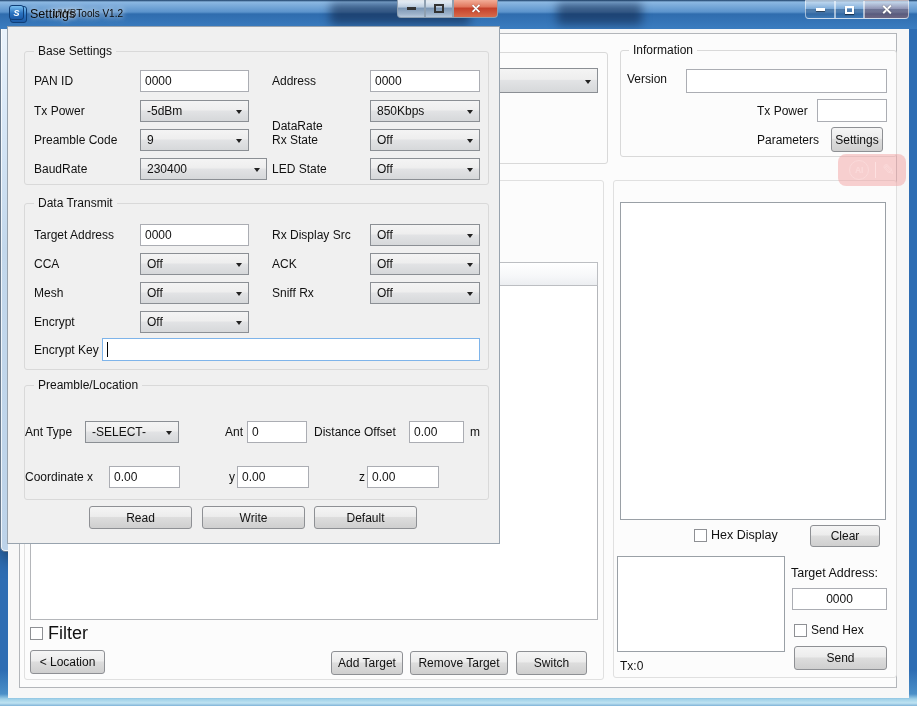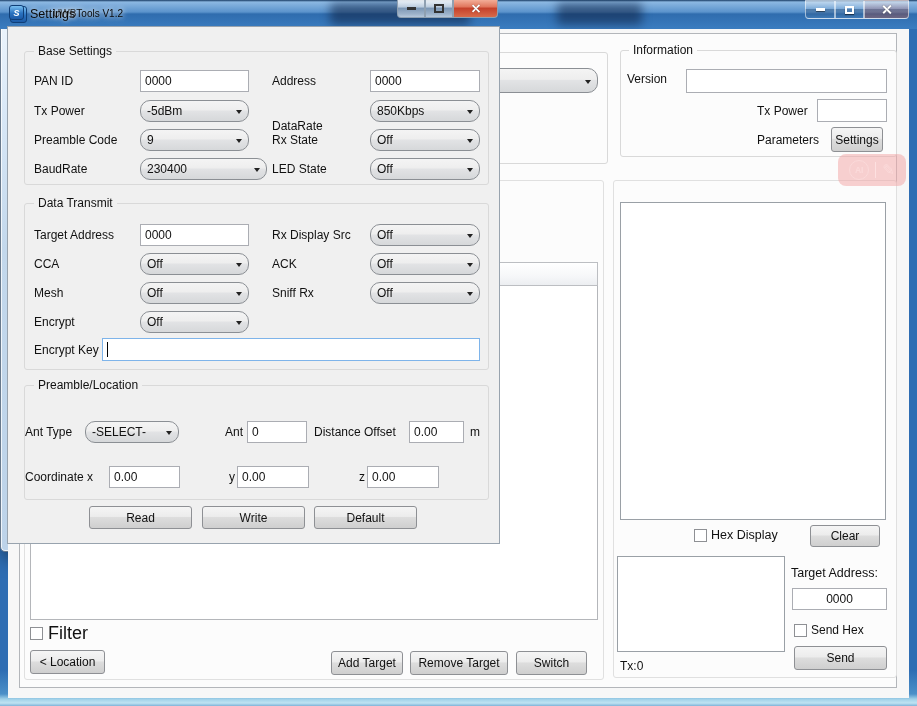--- a/index.html
+++ b/index.html
@@ -30,21 +30,21 @@
   .glyph-x{width:11px;height:11px;position:relative;}
   .glyph-x::before,.glyph-x::after{content:"";position:absolute;left:5px;top:0;width:2.4px;height:11px;background:#fff;box-shadow:0 0 1px rgba(0,0,0,.6);}
   .glyph-x::before{transform:rotate(45deg);}
   .glyph-x::after{transform:rotate(-45deg);}
   .client{left:8px;top:29px;width:901px;height:669px;background:#f7f7f7;}
   .inner-panel{left:19px;top:33px;width:878px;height:655px;background:#fcfcfc;border:1px solid #b3b6ba;box-sizing:border-box;}
   
   .lbl{position:absolute;font-size:12px;color:#111;white-space:nowrap;line-height:14px;}
   .field{position:absolute;background:#fff;border:1px solid #abadb3;box-sizing:border-box;height:22px;
     font-size:12px;color:#111;padding:3px 4px;line-height:15px;}
-  .combo{position:absolute;height:22px;box-sizing:border-box;border:1px solid #8b8f94;border-radius:10px;
+  .combo{position:absolute;height:22px;box-sizing:border-box;border:1px solid #8b8f94;border-radius:0;
     background:linear-gradient(180deg,#f4f4f4,#eeeeee 45%,#e2e3e5 50%,#d6d8da);
     display:flex;align-items:center;font-size:12px;color:#111;padding-left:6px;}
   .combo .arr{position:absolute;right:6px;top:9px;width:0;height:0;
     border-left:3.5px solid transparent;border-right:3.5px solid transparent;border-top:4px solid #222;}
   .btn{position:absolute;box-sizing:border-box;border:1px solid #8e9094;border-radius:3px;
     background:linear-gradient(180deg,#f5f5f5,#ececec 45%,#dddddd 50%,#cfcfcf);
     display:flex;align-items:center;justify-content:center;font-size:12px;color:#111;}
   .group{position:absolute;border:1px solid #d9d9d9;border-radius:3px;box-sizing:border-box;}
   .legend{position:absolute;font-size:12px;color:#111;padding:0 4px;line-height:14px;}
   .legend.on-main{background:#fcfcfc;}

